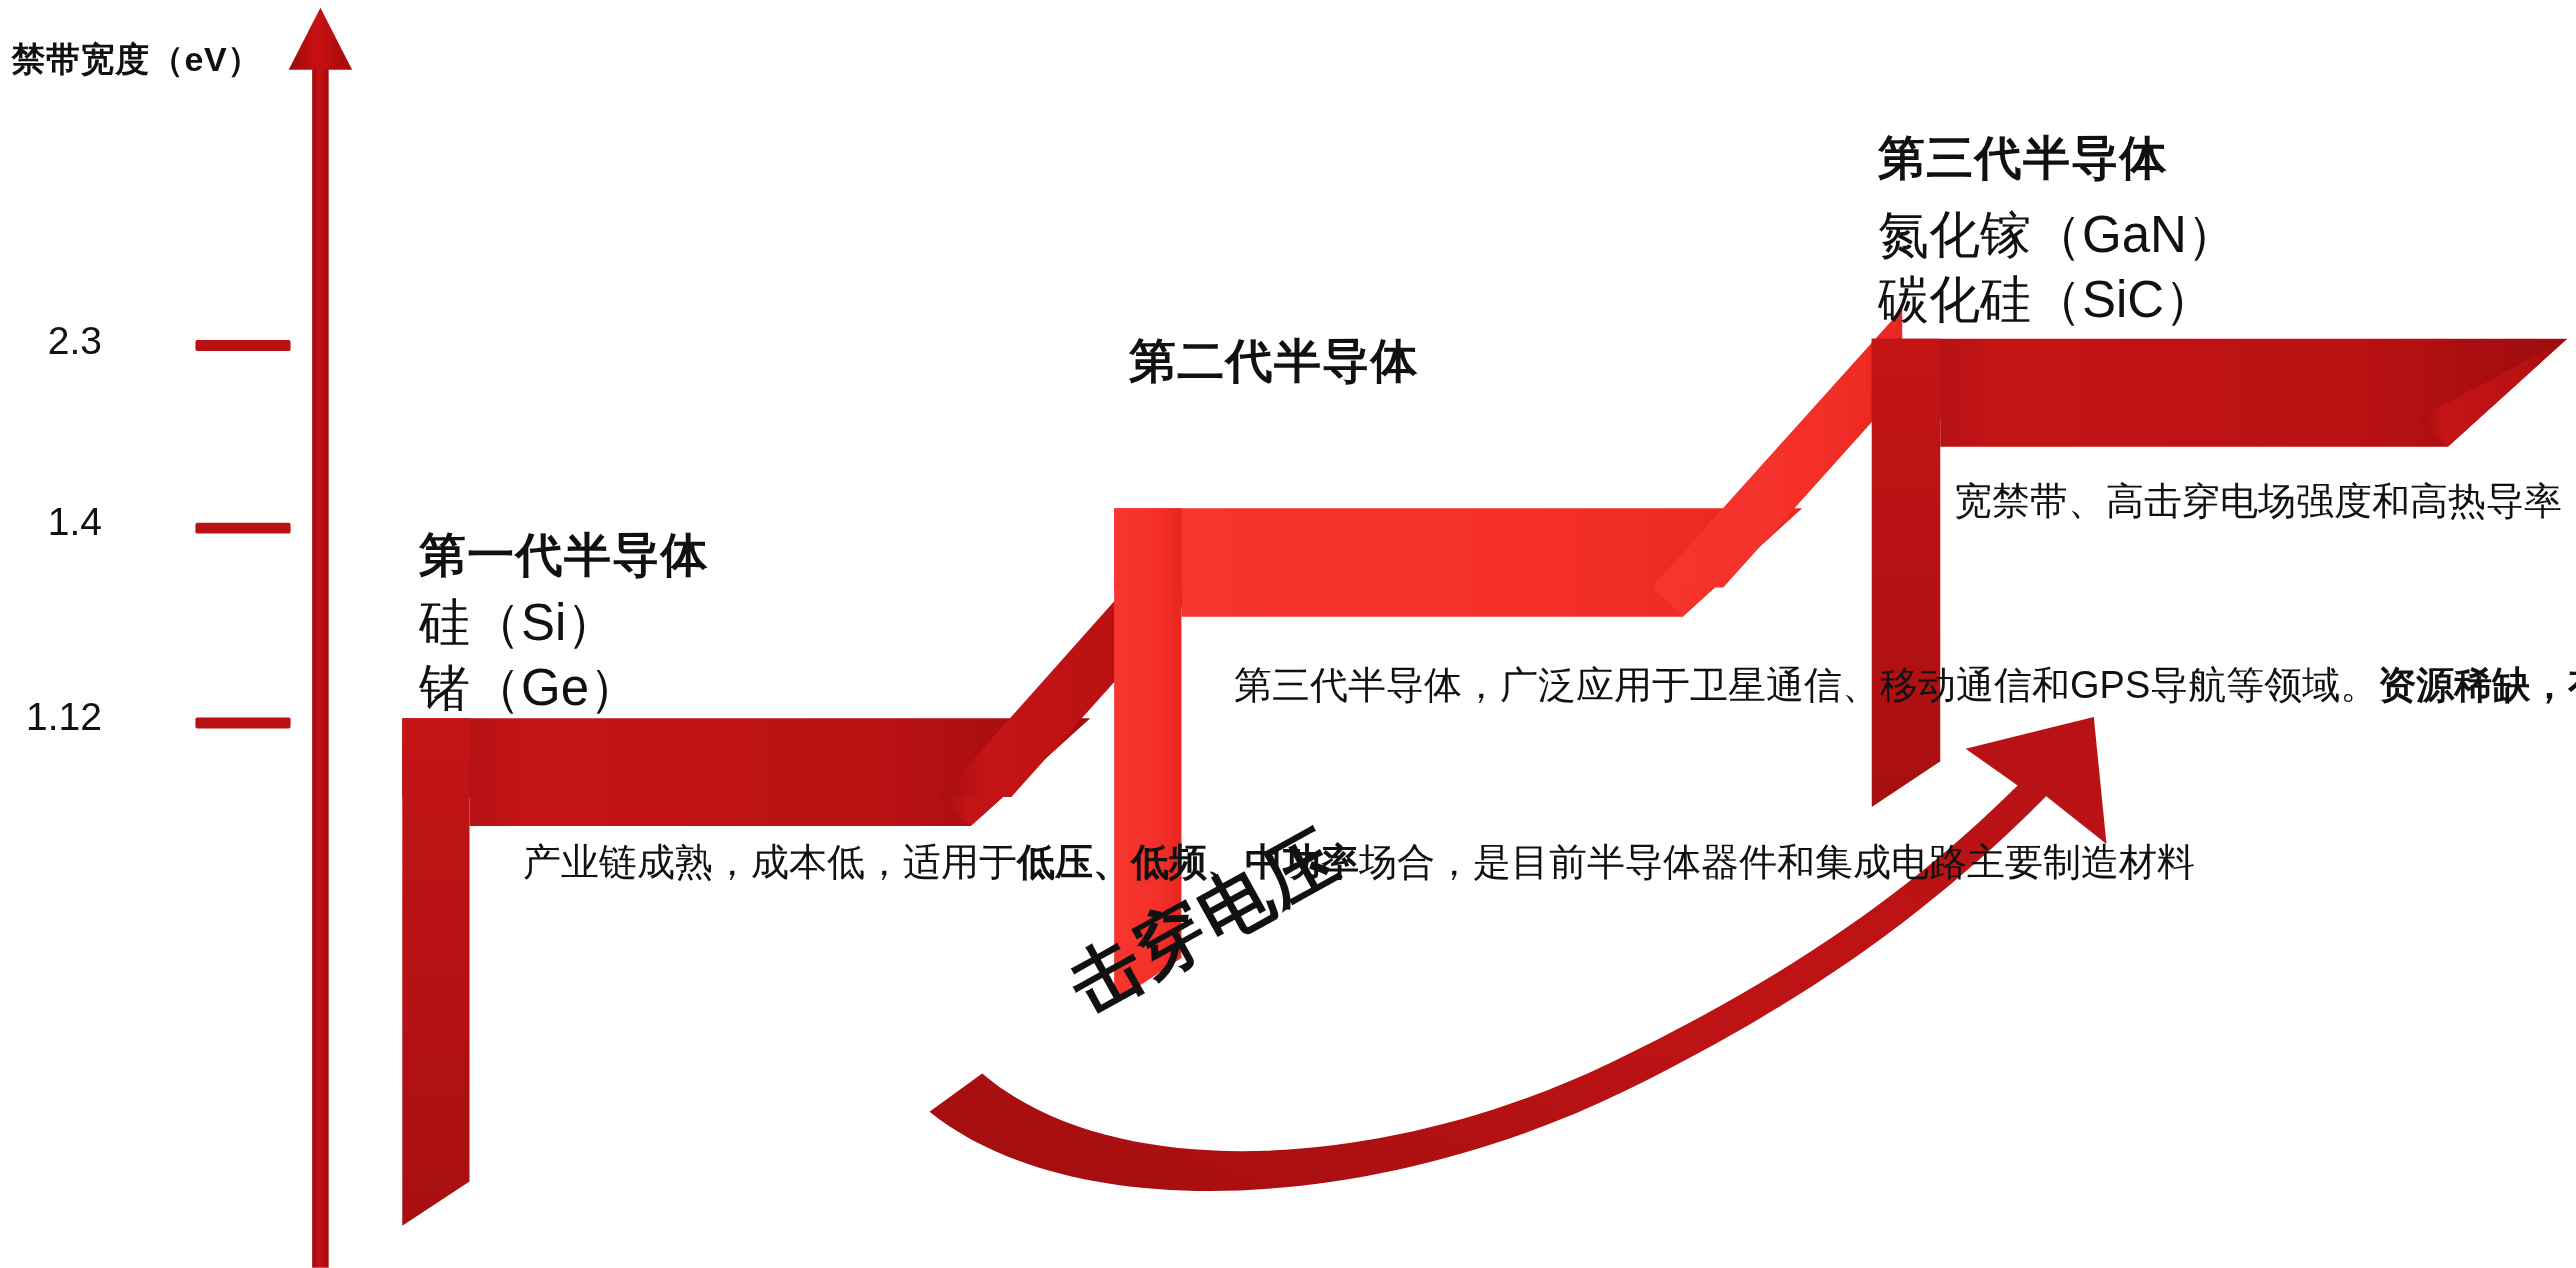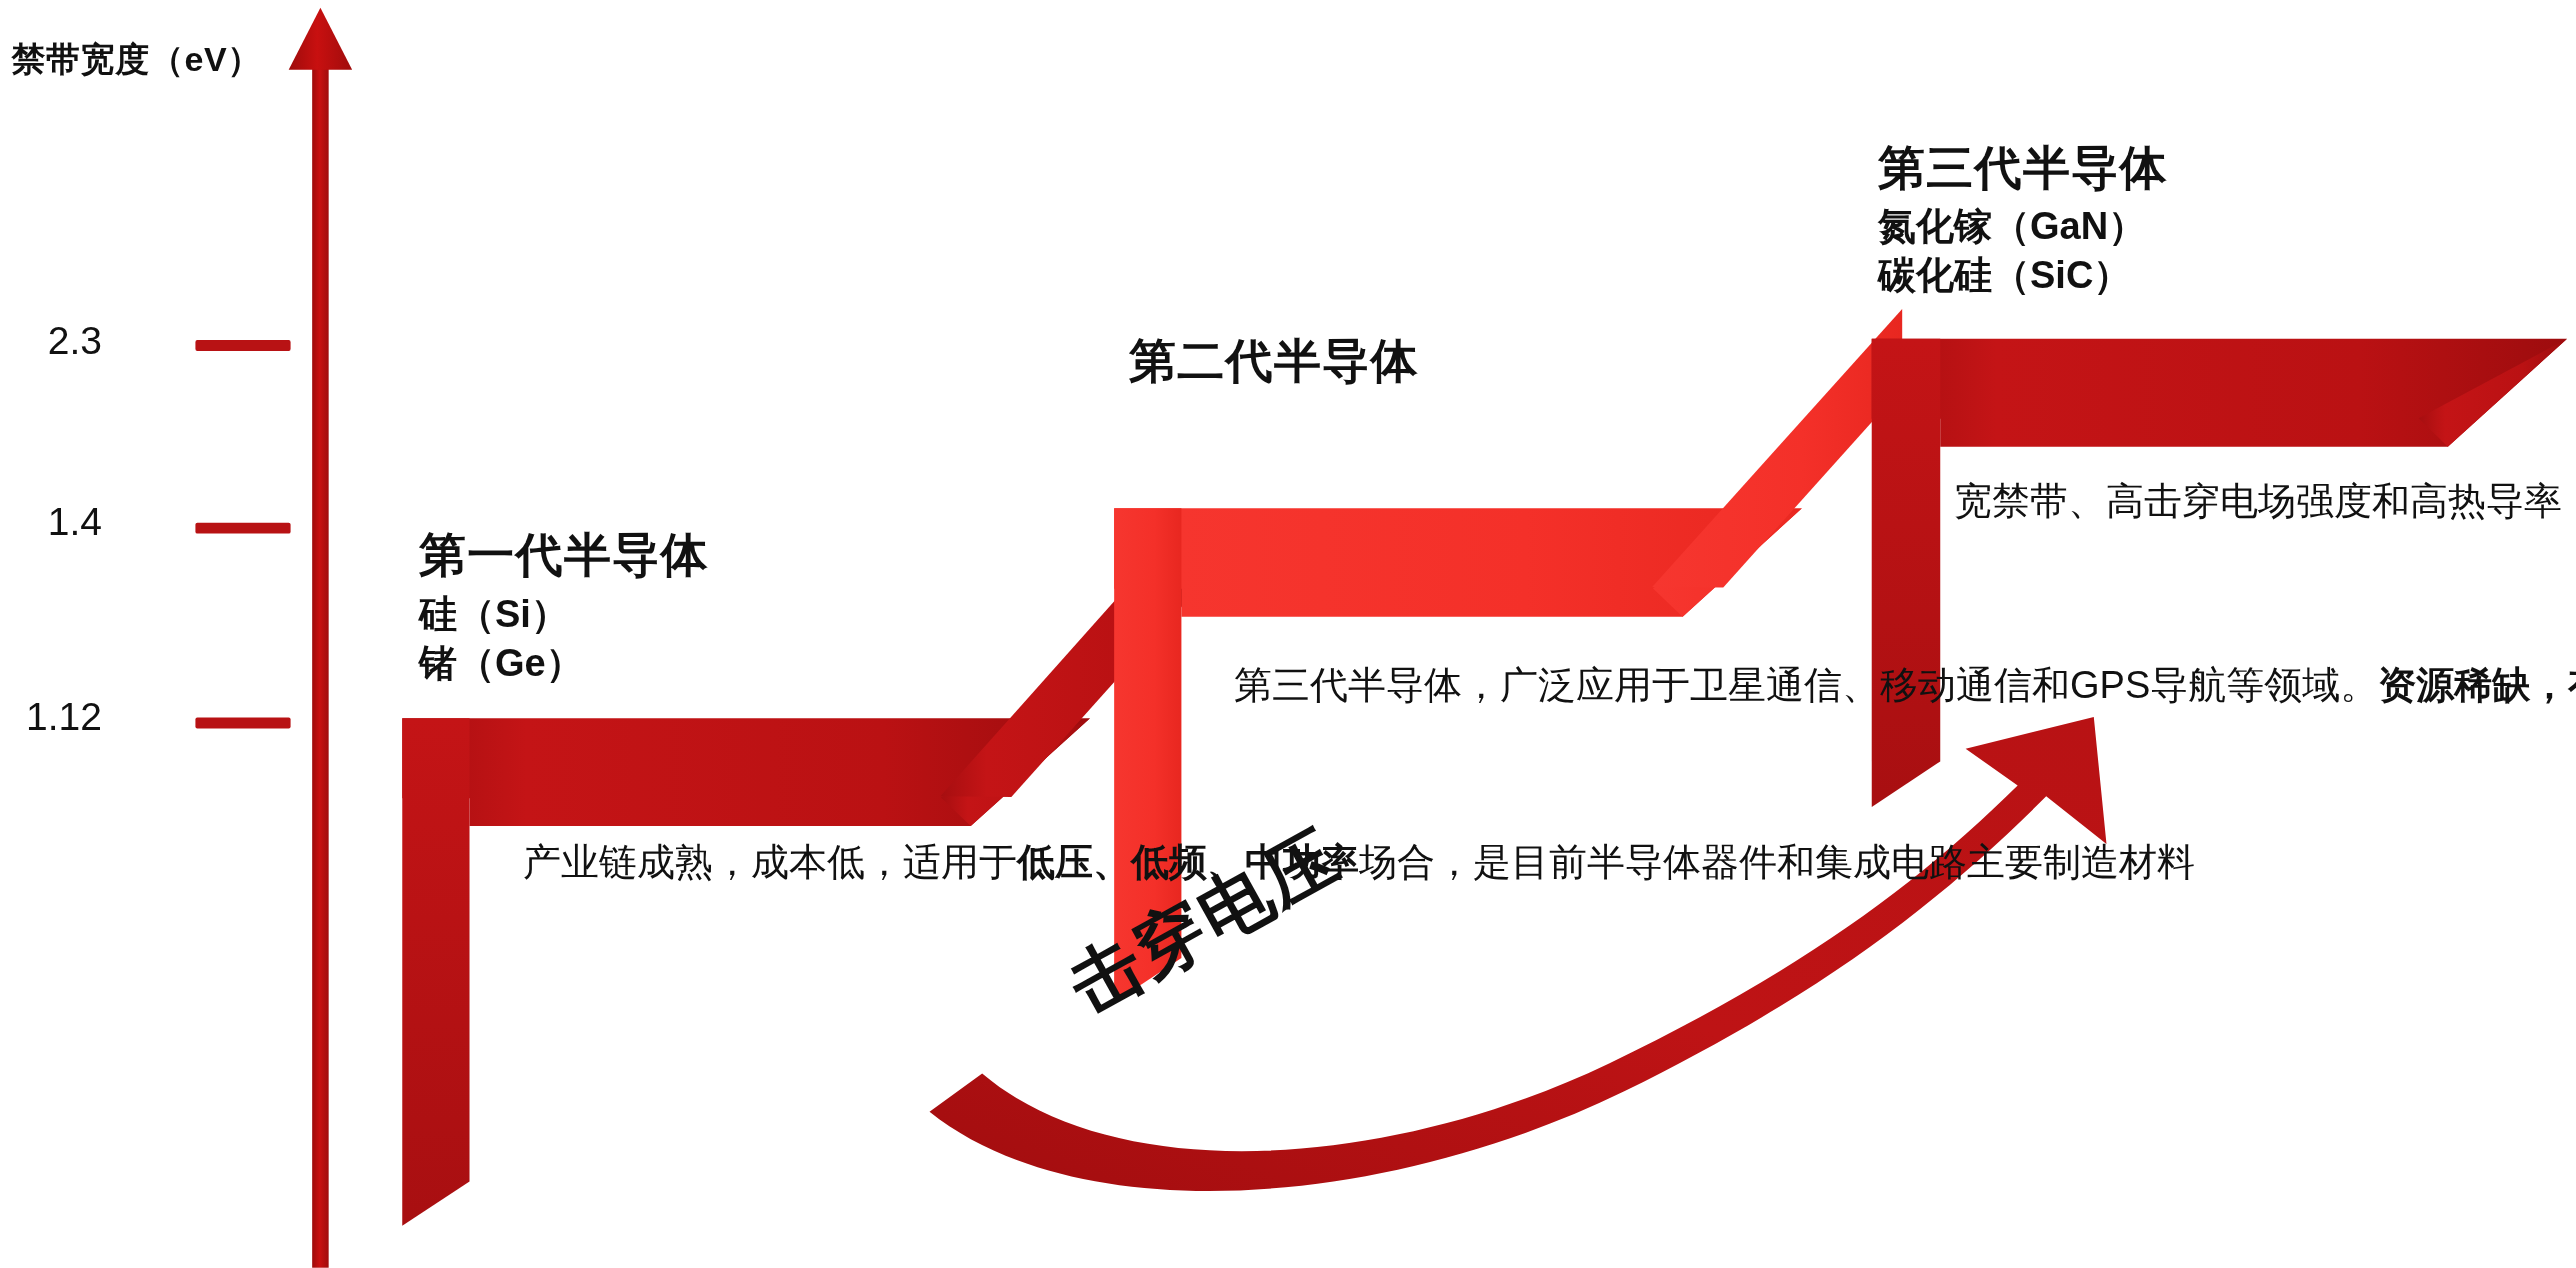--- a/index.html
+++ b/index.html
@@ -17,29 +17,29 @@
   .axis-title{left:11.4px;top:39px;font-size:34px;font-weight:700;letter-spacing:0.6px;}
 
   
   .tick{font-size:39px;font-weight:400;text-align:right;width:165px;}
   .tick-23{left:-63px;top:318px;}
   .tick-14{left:-63px;top:499px;}
   .tick-112{left:-63px;top:694px;}
 
   
   .gen-title{font-size:47px;font-weight:700;letter-spacing:1.3px;}
-  .gen-sub{font-size:38px;font-weight:700;line-height:1.28;}
+  .gen-sub{font-size:51px;font-weight:400;line-height:1.28;}
 
   .g1-title{left:419px;top:527px;}
   .g1-sub{left:419px;top:590px;}
 
   .g2-title{left:1129px;top:333px;}
   .g2-sub{left:1129px;top:397px;}
 
-  .g3-title{left:1878px;top:140px;}
+  .g3-title{left:1878px;top:130px;}
   .g3-sub{left:1878px;top:202px;}
 
   
   .desc{font-size:38px;line-height:1.42;font-weight:400;}
   .desc b{font-weight:700;}
 
   .d1{left:523px;top:836px;width:571px;}
   .d2{left:1234px;top:659px;width:558px;}
   .d3{left:1954px;top:475px;width:571px;}
 

